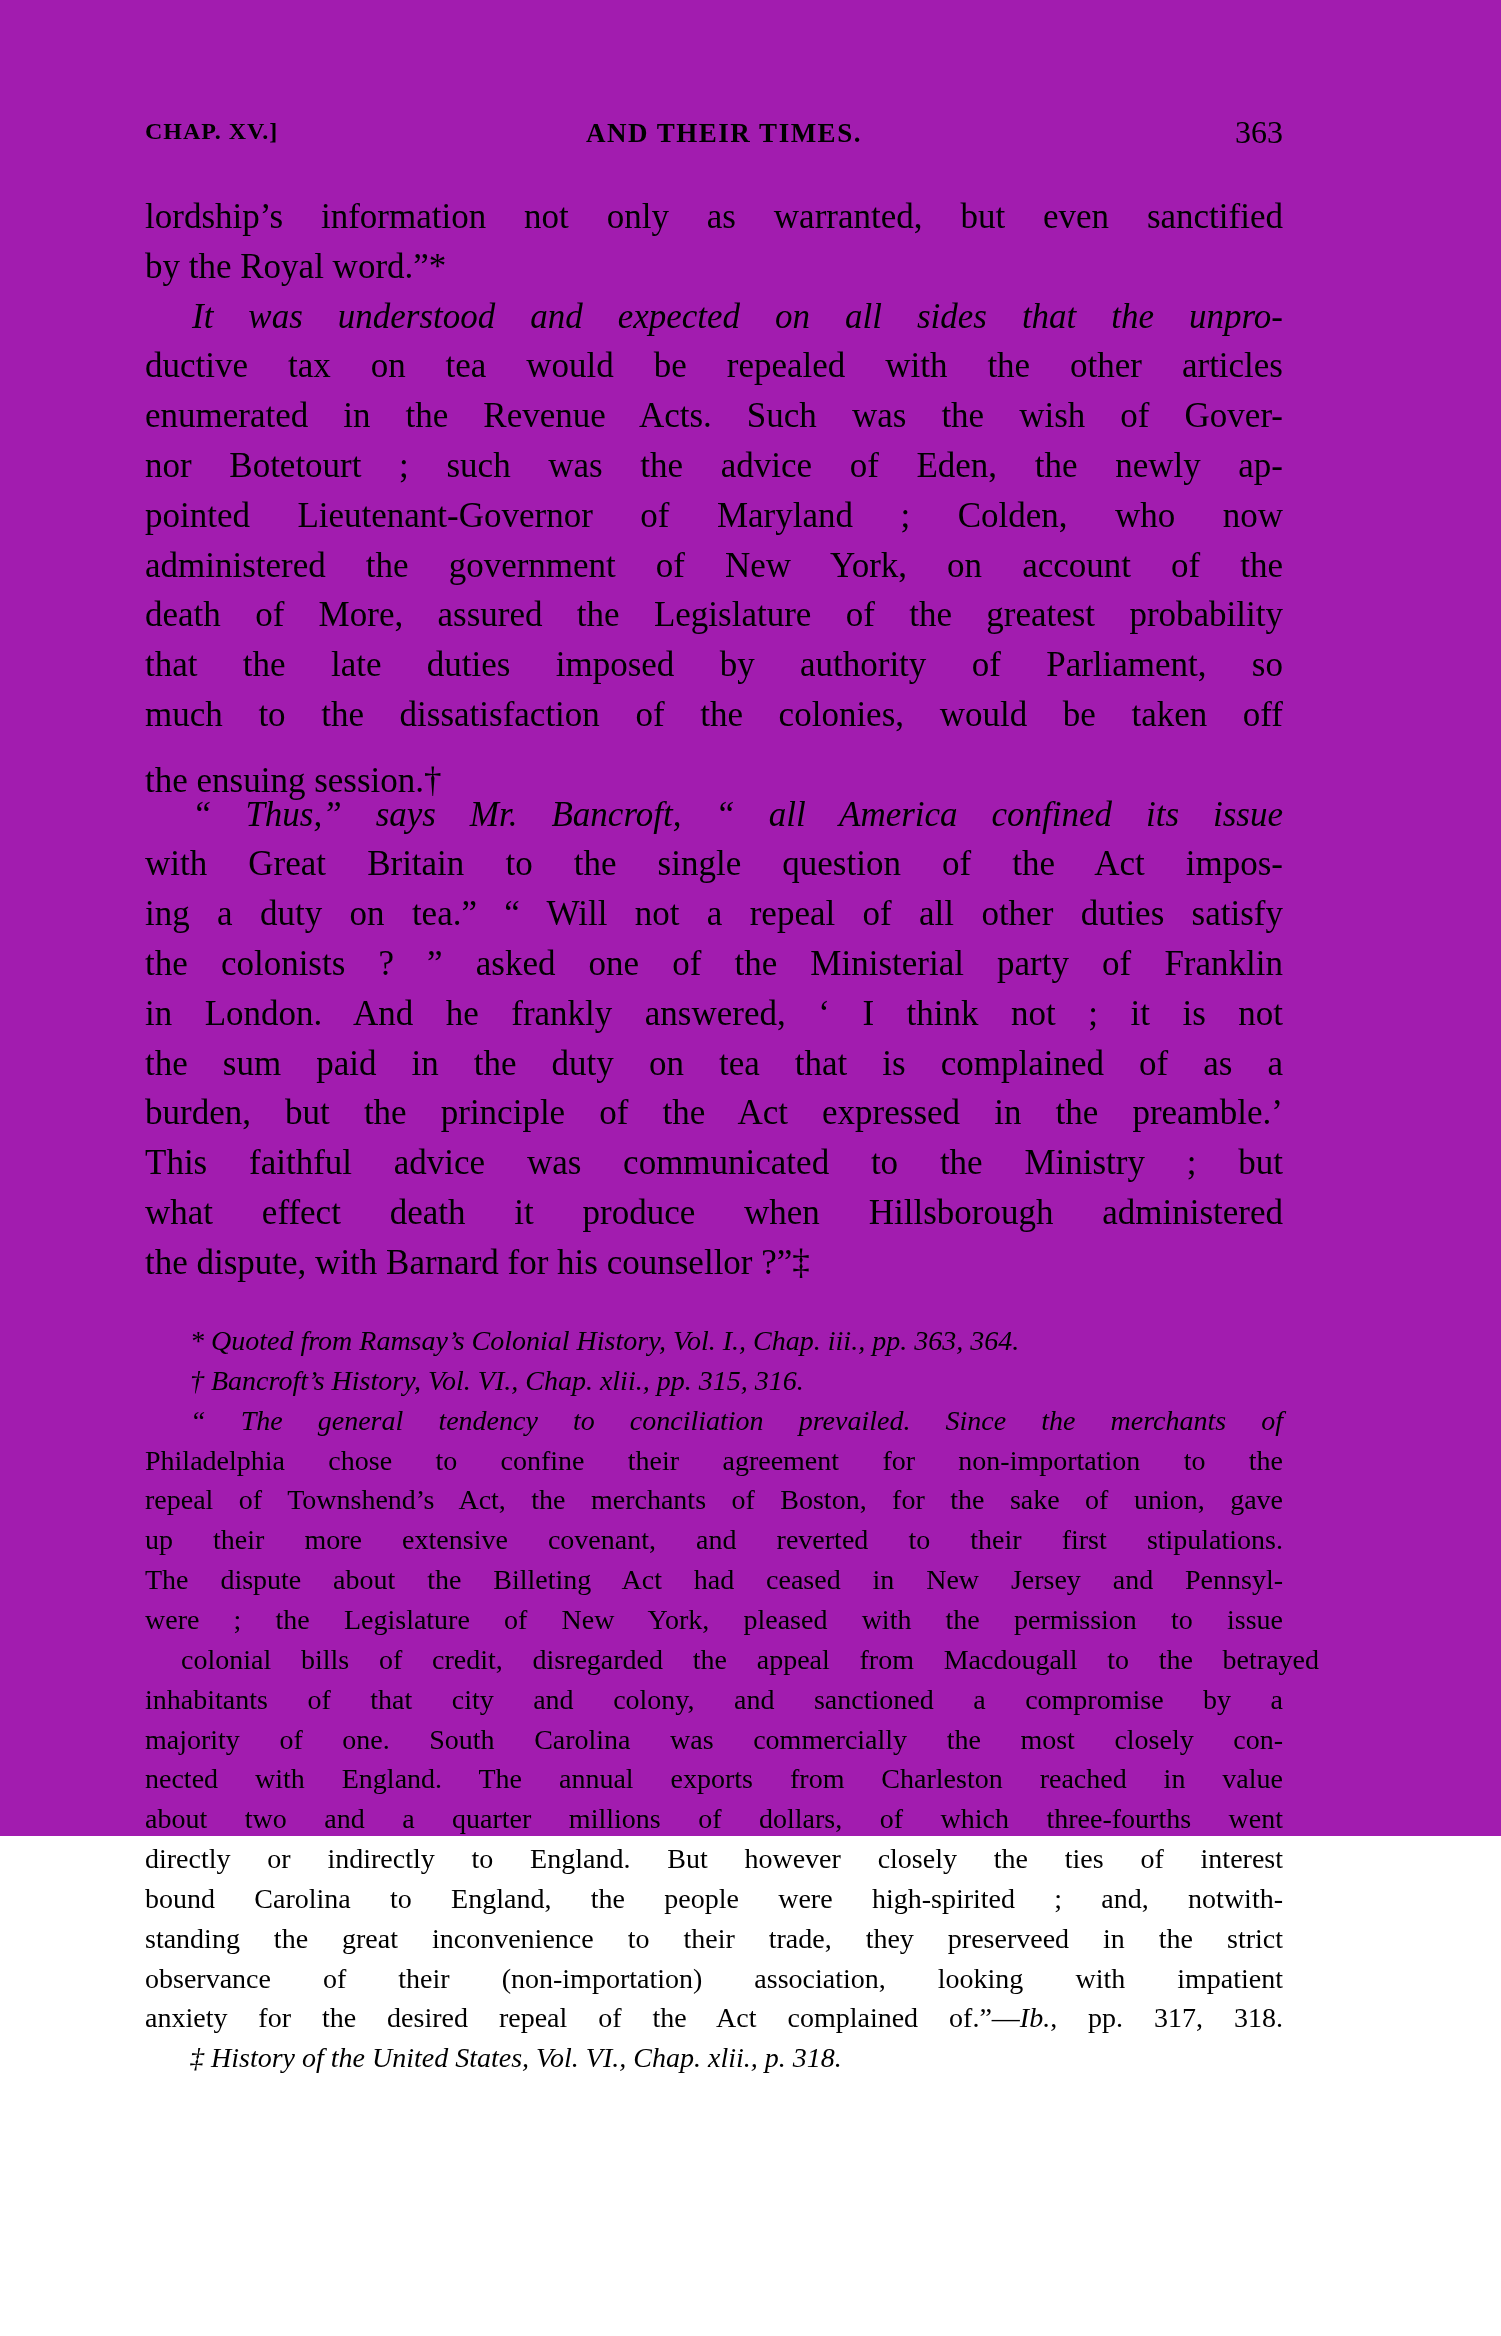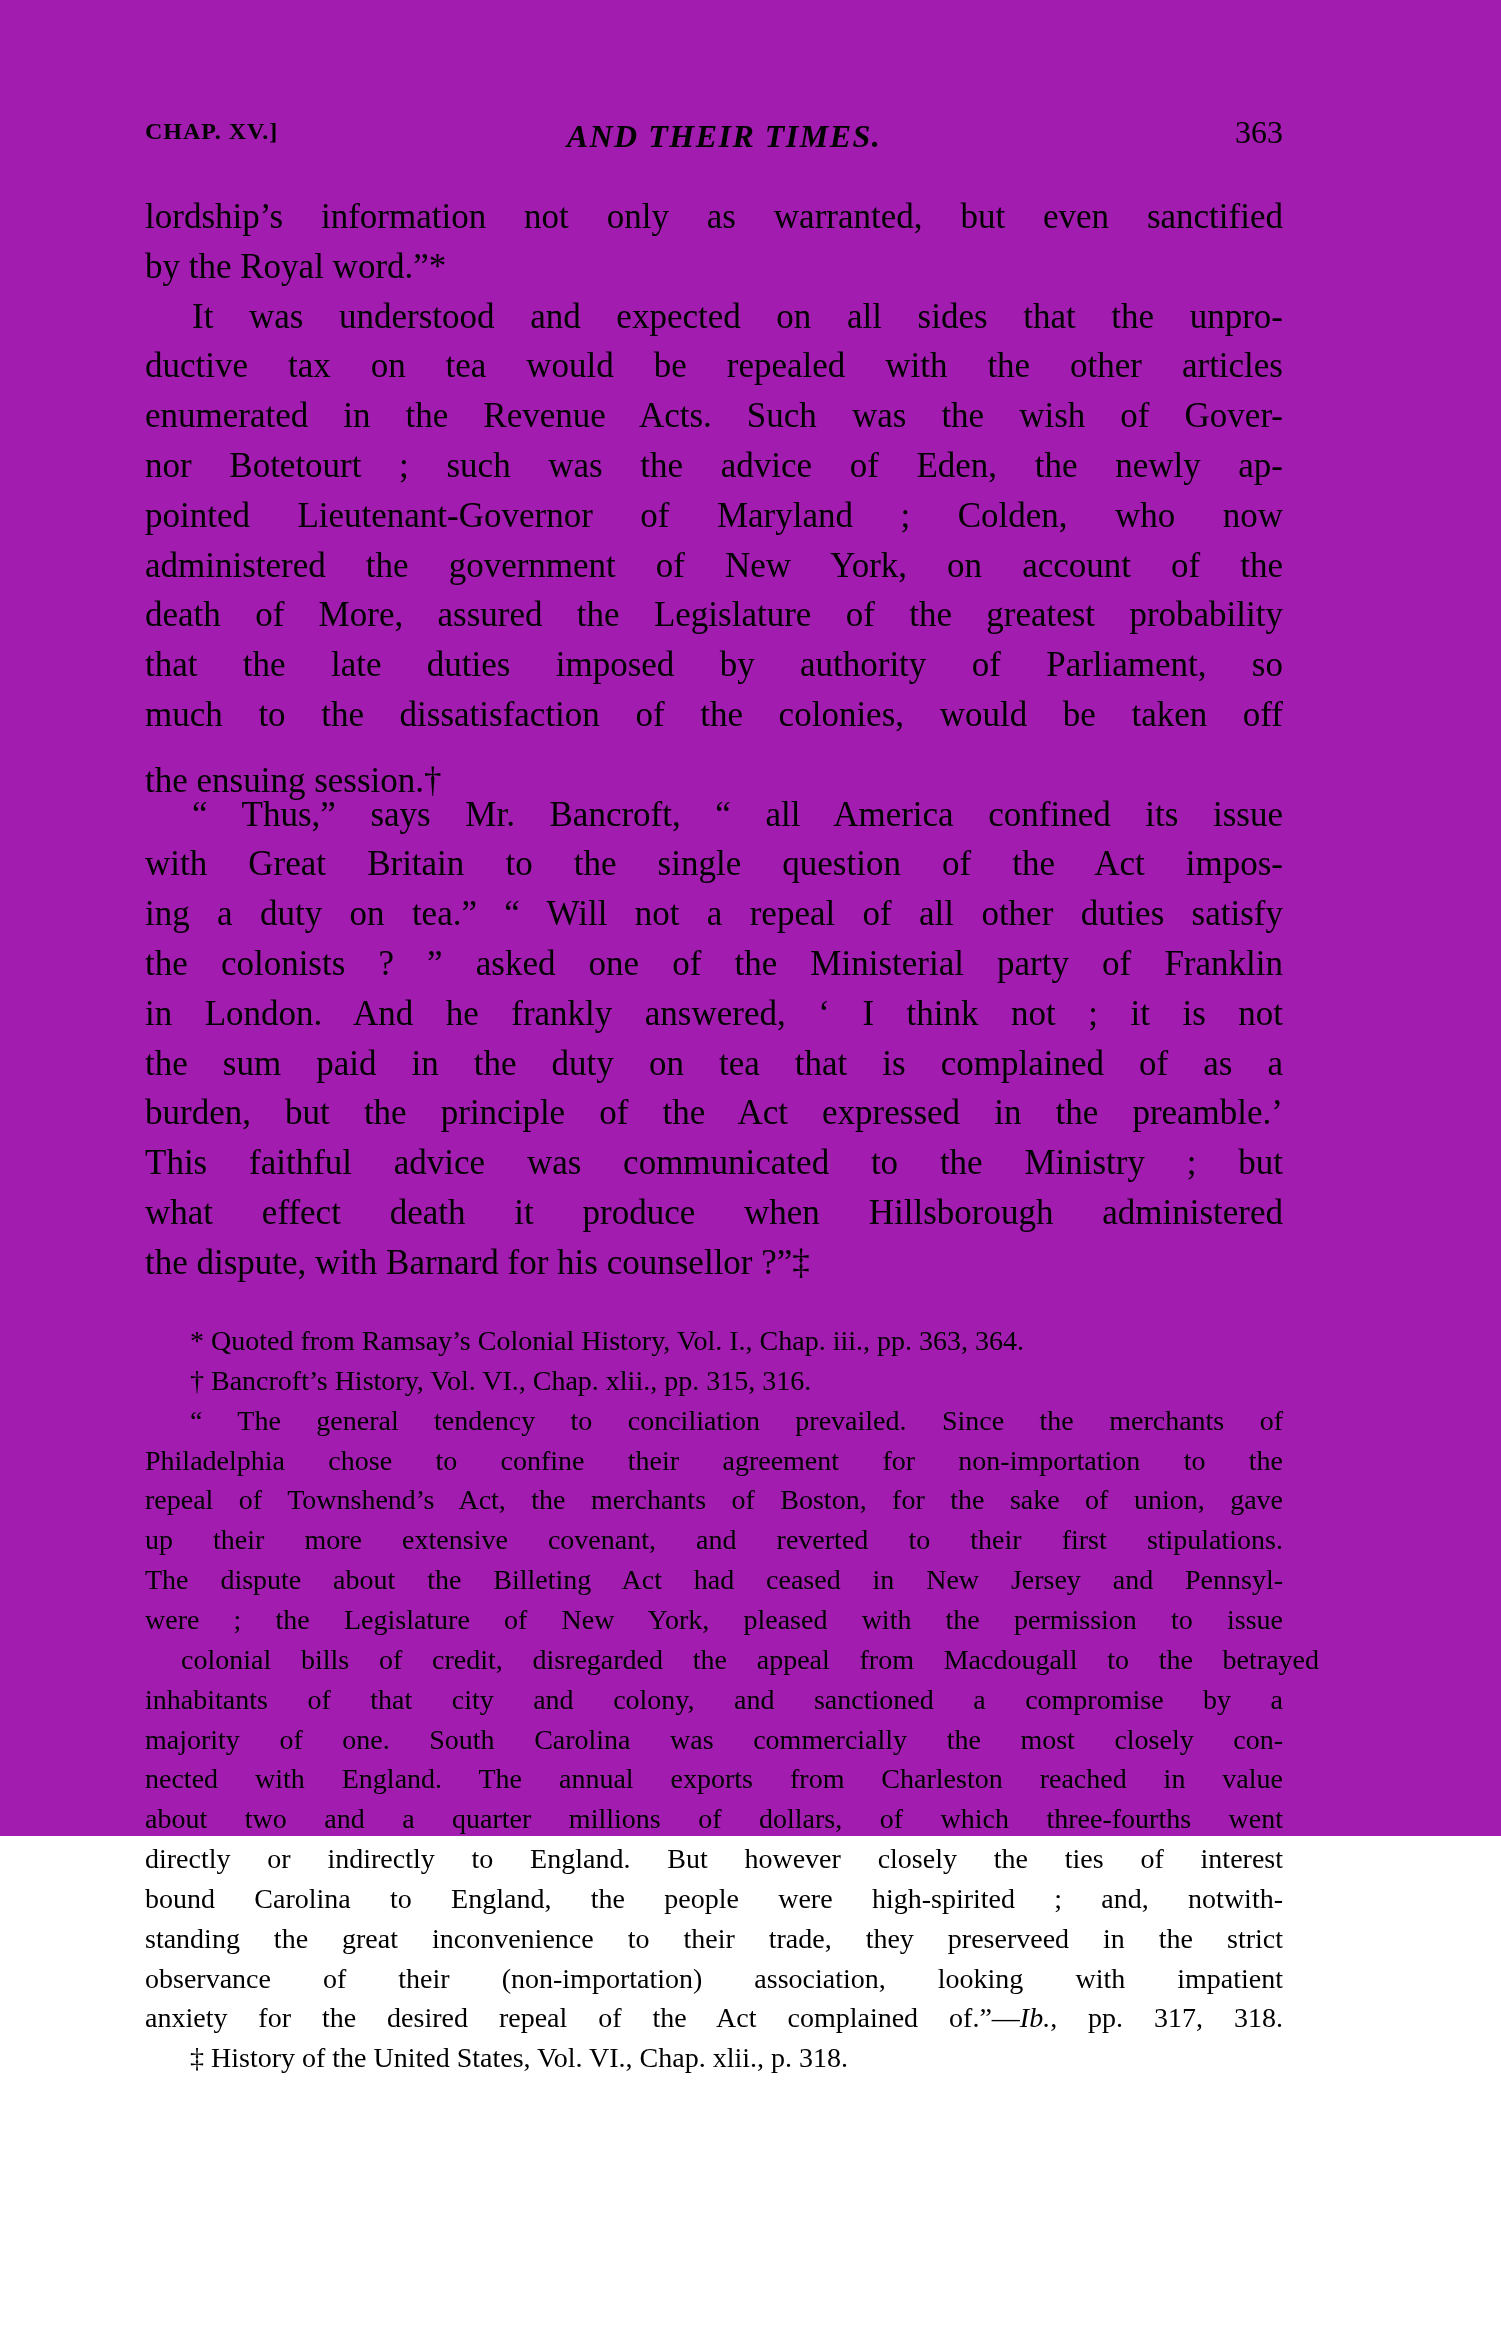--- a/index.html
+++ b/index.html
@@ -1,24 +1,24 @@
 <!DOCTYPE html>
 <html><head>
   <meta charset="utf-8">
   <style>
     html, body { margin: 0; padding: 0; background: #ffffff; }
     body { width: 1501px; height: 2336px; position: relative; overflow: hidden; color: #000; font-family: "DejaVu Serif", "Liberation Serif", serif; }
     .page { position: absolute; left: 0; top: 0; width: 1501px; height: 1836px; background: #a21caf; padding-left: 36px; }
     .running-head { position: absolute; left: 145px; width: 1138px; top: 118px; height: 34px; }
     .rh-left { position: absolute; left: 0; top: 0; font-family: "Liberation Serif", serif; font-weight: bold; font-size: 24px; letter-spacing: 1px; }
-    .rh-center { position: absolute; left: 0; right: 0; top: 0; text-align: center; font-family: "Liberation Serif", serif; font-weight: bold; font-size: 32px; letter-spacing: 1.5px; padding-left: 20px; font-style: italic; }
+    .rh-center { position: absolute; left: 0; right: 0; top: 0; text-align: center; font-family: "Liberation Serif", serif; font-weight: bold; font-size: 27px; letter-spacing: 1.5px; padding-left: 20px; }
     .rh-right { position: absolute; right: 0; top: -4px; font-family: "Liberation Serif", serif; font-size: 32px; }
     .line { position: absolute; left: 145px; width: 1138px; white-space: nowrap; text-align: justify; text-align-last: justify; }
     .line.last { text-align-last: left; }
-    .line.indent { left: 192px; width: 1091px; }
+    .line.indent { left: 192px; width: 1091px; font-style: italic; }
     .body-line { font-family: "Liberation Serif", serif; font-size: 35px; line-height: 40px; }
     .fn-line { font-family: "Liberation Serif", serif; font-size: 28px; line-height: 34px; }
     .fn-line.indent { left: 190px; width: 1093px; }
     .it { font-style: italic; }
   </style>
 </head>
 <body>
 
 <div class="page">
   <div class="running-head">

